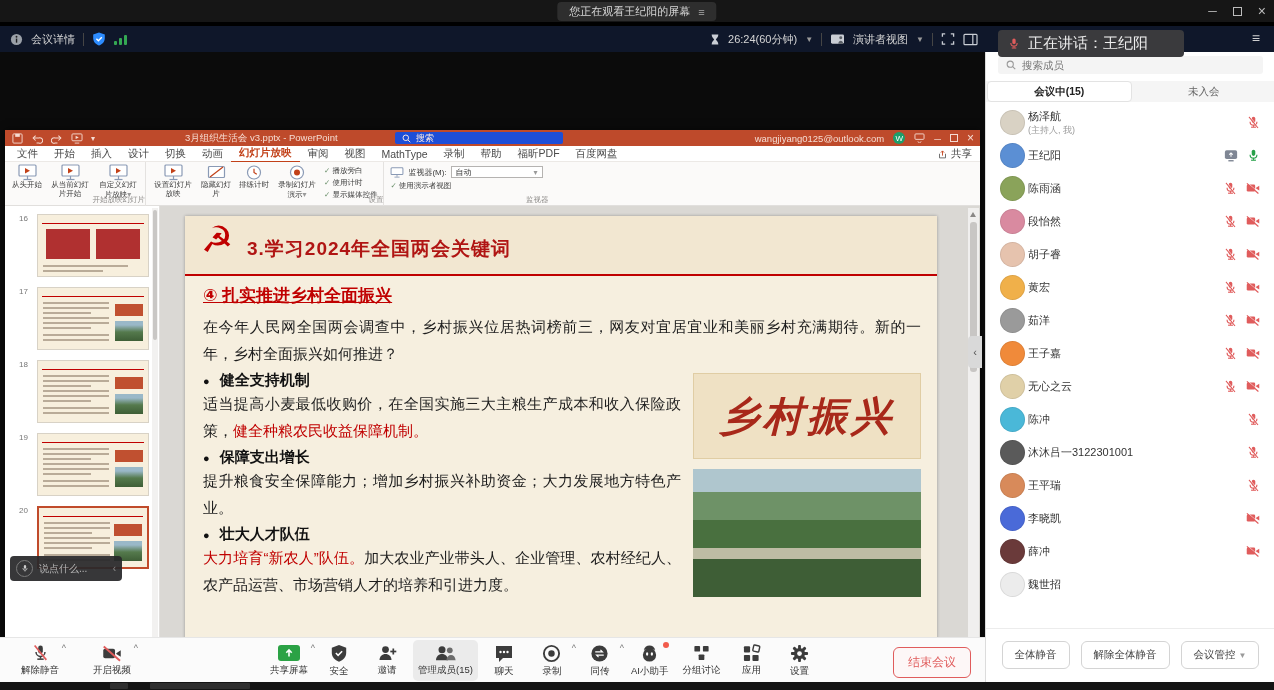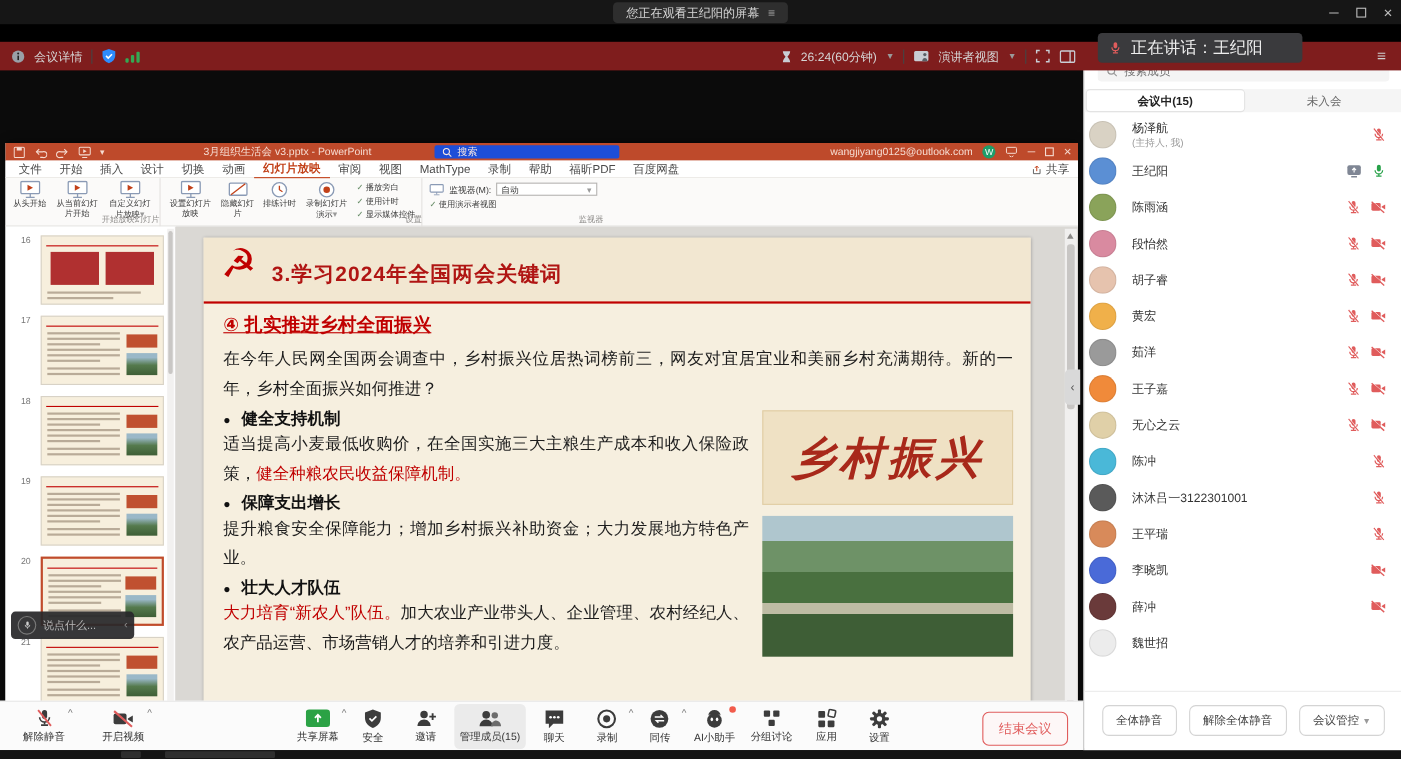--- a/index.html
+++ b/index.html
@@ -3,21 +3,21 @@
 <meta charset="utf-8">
 <style>
 *{margin:0;padding:0;box-sizing:border-box;font-family:"Liberation Sans","DejaVu Sans",sans-serif}
 html,body{width:1274px;height:690px;overflow:hidden;background:#000;position:relative}
 
 #sysbar{position:absolute;left:0;top:0;width:1274px;height:22px;background:#161616;z-index:30}
 #watch-pill{position:absolute;left:50%;transform:translateX(-50%);top:2px;background:#2e2e2e;border-radius:4px;padding:2px 12px;color:#d8d8d8;font-size:11px;display:flex;gap:8px;align-items:center;white-space:nowrap}
 #winctl{position:absolute;right:8px;top:3px;display:flex;gap:16px;color:#bdbdbd;font-size:12px;align-items:center}
 .restore-box{display:inline-block;width:9px;height:9px;border:1px solid #bdbdbd}
 
-#meetbar{position:absolute;left:0;top:38px;width:1274px;height:26px;background:#7f1d1d;z-index:25;color:#d5d5d5;font-size:11px}
+#meetbar{position:absolute;left:0;top:26px;width:1274px;height:26px;background:#0f172a;z-index:25;color:#d5d5d5;font-size:11px}
 #meetbar .lft{position:absolute;left:10px;top:0;height:26px;display:flex;align-items:center;gap:8px}
 #meetbar .rgt{position:absolute;right:296px;top:0;height:26px;display:flex;align-items:center;gap:8px;white-space:nowrap}
 .vsep{width:1px;height:13px;background:#454545}
 .sigbars{display:flex;align-items:flex-end;gap:2px;height:11px}
 .sigbars i{display:block;width:3px;background:#34A853;border-radius:1px}
 .caret{font-size:8px;color:#9a9a9a}
 #hamburger{position:absolute;right:14px;top:4px;color:#cfcfcf;font-size:14px}
 
 #toast{position:absolute;left:998px;top:30px;width:186px;height:27px;background:#3a3a3d;border-radius:4px;z-index:60;display:flex;align-items:center;gap:8px;padding:0 10px;color:#eee;font-size:15px;white-space:nowrap}
 
@@ -101,21 +101,21 @@
 #botbar .ccl{position:absolute;left:265px;top:2px;display:flex;gap:4px}
 #endbtn{position:absolute;right:14px;top:9px;border:1px solid #E05C5C;color:#E05C5C;font-size:12px;border-radius:6px;padding:6px 14px;background:#FDF7F7;white-space:nowrap}
 
 #panel{position:absolute;left:985px;top:48px;width:289px;height:642px;background:#fff;border-left:1px solid #dcdcdc;z-index:22}
 #psearchbox{position:absolute;left:12px;top:8px;width:265px;height:18px;background:#F4F4F4;border-radius:3px;display:flex;align-items:center;gap:6px;padding:0 8px}
 #psearchbox input{border:none;outline:none;background:transparent;font-size:10.5px;color:#333;width:200px}
 #ptabrow{position:absolute;left:0;top:33px;width:289px;height:21px;background:#F5F5F5;display:flex}
 .ptab{flex:1;display:flex;align-items:center;justify-content:center;font-size:10.5px;color:#666}
 .ptab.active{background:#fff;border:1px solid #e3e3e3;border-radius:4px;color:#222;font-weight:bold;margin:0 1px}
 #plist{position:absolute;left:0;top:58px;width:289px;height:525px;overflow:hidden}
-.prow{position:relative;height:33px;display:flex;align-items:center;padding-left:4px;gap:14px}
+.prow{position:relative;height:33px;display:flex;align-items:center;padding-left:14px;gap:3px}
 .pavatar{width:25px;height:25px;border-radius:50%;flex:none;border:1px solid rgba(0,0,0,.08)}
 .pname{font-size:11px;color:#333;white-space:nowrap}
 .prole{font-size:9px;color:#9a9a9a;white-space:nowrap}
 .picons{position:absolute;right:15px;top:0;height:33px;display:flex;align-items:center;gap:9px}
 #pfoot{position:absolute;left:0;bottom:10px;width:289px;height:52px;border-top:1px solid #ececec;background:#fff;display:flex;align-items:center;justify-content:center;gap:11px}
 .fbtn{border:1px solid #d4d4d4;border-radius:6px;padding:6px 12px;font-size:10.5px;color:#444;background:#fff;white-space:nowrap}
 
 #strip{position:absolute;left:0;top:682px;width:1274px;height:8px;background:#141414;z-index:50}
 #strip i{position:absolute;top:1px;height:6px;background:#2e2e2e;border-radius:1px}
 svg{display:block}
@@ -401,36 +401,20 @@
             <div class="tline" style="top:24px;width:48px"></div>
             <div class="tline" style="top:29px;width:66px"></div>
             <div class="tline" style="top:34px;width:66px"></div>
             <div class="tline" style="top:39px;width:48px"></div>
             <div class="tline" style="top:46px;width:66px"></div>
             <div class="tline" style="top:51px;width:66px"></div>
             <div class="tred" style="right:5px;top:16px;width:28px;height:12px"></div>
             <div class="tphoto" style="right:5px;top:33px;width:28px;height:20px"></div>
           </div>
         </div>
-        <div class="thumb-row">
-          <span class="tnum">21</span>
-          <div class="tbox">
-            <div class="tband"></div>
-            <div class="tline" style="top:14px;width:66px"></div>
-            <div class="tline" style="top:19px;width:66px"></div>
-            <div class="tline" style="top:24px;width:48px"></div>
-            <div class="tline" style="top:29px;width:66px"></div>
-            <div class="tline" style="top:34px;width:66px"></div>
-            <div class="tline" style="top:39px;width:48px"></div>
-            <div class="tline" style="top:46px;width:66px"></div>
-            <div class="tline" style="top:51px;width:66px"></div>
-            <div class="tred" style="right:5px;top:16px;width:28px;height:12px"></div>
-            <div class="tphoto" style="right:5px;top:33px;width:28px;height:20px"></div>
-          </div>
-        </div>
         <div id="thumb-scroll">
           <i></i>
         </div>
     </div>
     <div id="pcanvas">
       <div id="slide">
         <div id="slide-head">
           <span id="emblem">☭</span>
           <span id="slide-title">3.学习2024年全国两会关键词</span>
         </div>

